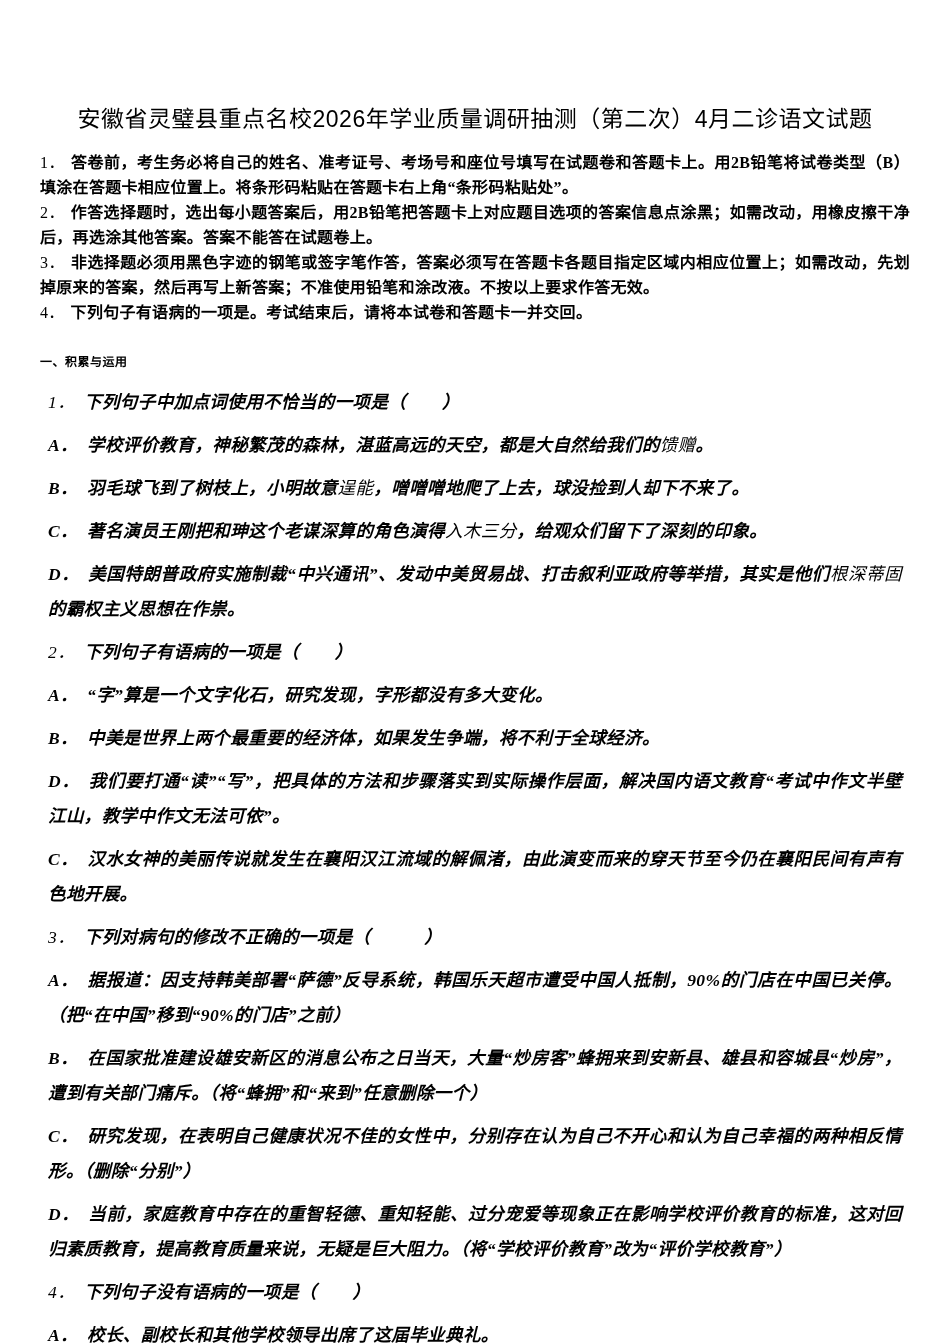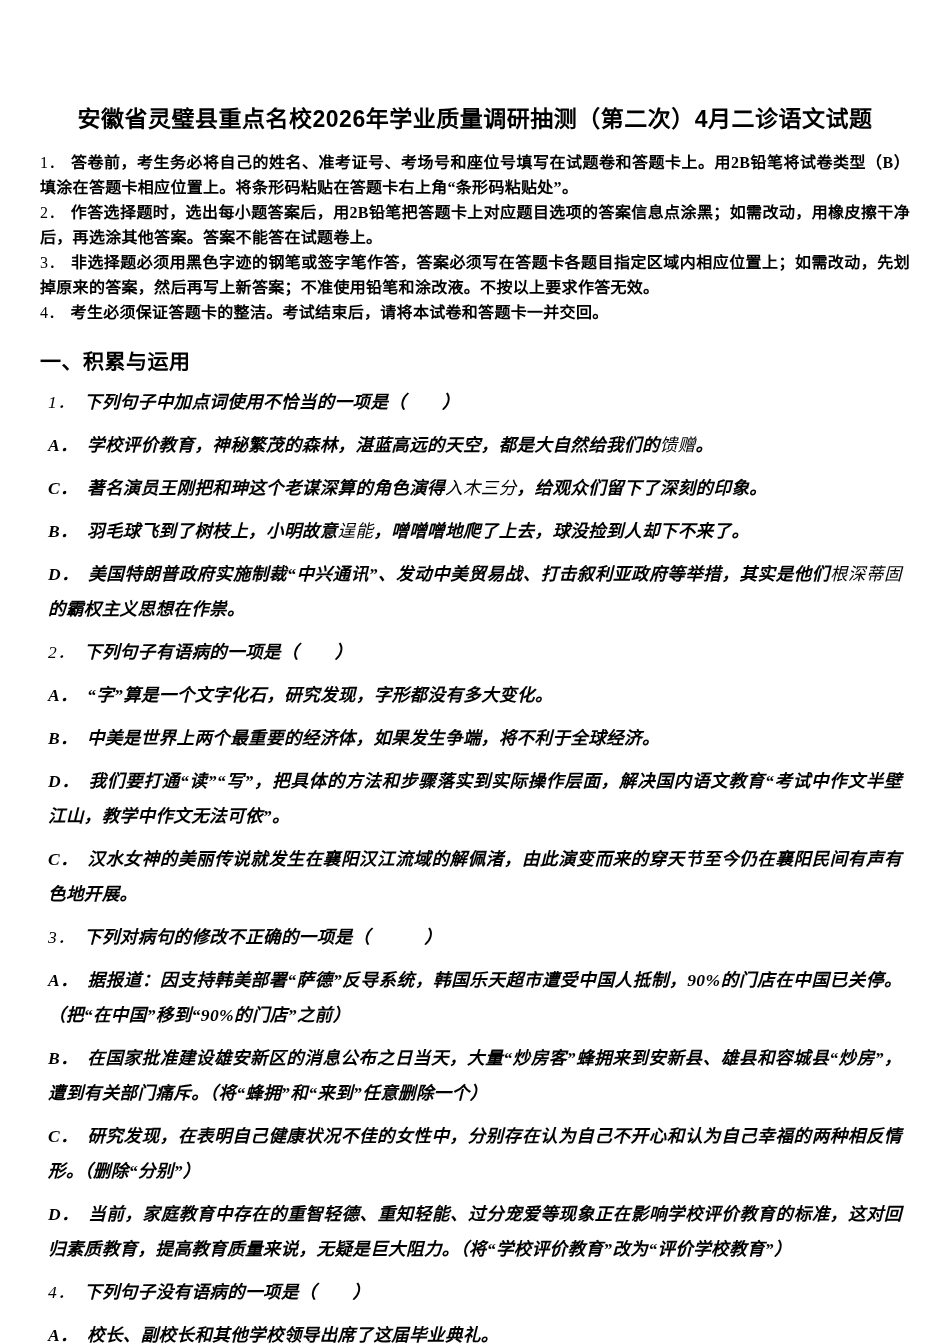--- a/index.html
+++ b/index.html
@@ -15,42 +15,42 @@
     box-sizing: border-box;
   }
   .page {
     box-sizing: border-box;
     width: 950px;
     padding: 104px 40px 60px 40px;
   }
   .doc-title {
     font-family: "Liberation Sans", "DejaVu Sans", sans-serif;
     font-size: 23px;
-    font-weight: bold;
+    font-weight: normal;
     text-align: center;
     margin: 0 0 16px 0;
     letter-spacing: 0.5px;
     line-height: 30px;
   }
   .notice {
     font-size: 16px;
     line-height: 25px;
     font-weight: bold;
     letter-spacing: 0.3px;
   }
   .notice p {
     margin: 0;
     text-align: justify;
   }
   .notice .num {
     font-weight: normal;
     margin-right: 6px;
   }
   .section-heading {
-    font-size: 21px;
+    font-size: 12px;
     font-weight: bold;
     margin: 22px 0 0 0;
     line-height: 30px;
     letter-spacing: 0.5px;
   }
   .questions {
     font-size: 17.5px;
     letter-spacing: 0.4px;
   }
   .q-stem, .q-option {
@@ -81,32 +81,32 @@
 <body>
 
 <div class="page">
 
   <h1 class="doc-title">安徽省灵璧县重点名校2026年学业质量调研抽测（第二次）4月二诊语文试题</h1>
 
   <div class="notice">
     <p><span class="num">1．</span><span>答卷前，考生务必将自己的姓名、准考证号、考场号和座位号填写在试题卷和答题卡上。用2B铅笔将试卷类型（B）填涂在答题卡相应位置上。将条形码粘贴在答题卡右上角“条形码粘贴处”。</span></p>
     <p><span class="num">2．</span><span>作答选择题时，选出每小题答案后，用2B铅笔把答题卡上对应题目选项的答案信息点涂黑；如需改动，用橡皮擦干净后，再选涂其他答案。答案不能答在试题卷上。</span></p>
     <p><span class="num">3．</span><span>非选择题必须用黑色字迹的钢笔或签字笔作答，答案必须写在答题卡各题目指定区域内相应位置上；如需改动，先划掉原来的答案，然后再写上新答案；不准使用铅笔和涂改液。不按以上要求作答无效。</span></p>
-    <p><span class="num">4．</span><span>考生必须保证答题卡的整洁。考试结束后，请将本试卷和答题卡一并交回。</span></p>
+    <p><span class="num">4．</span><span>下列句子有语病的一项是。考试结束后，请将本试卷和答题卡一并交回。</span></p>
   </div>
 
   <p class="section-heading">一、积累与运用</p>
 
   <div class="questions">
 
     <div>
       <p class="q-stem"><span class="q-num">1．</span><span class="stem-text">下列句子中加点词使用不恰当的一项是（　　）</span></p>
       <p class="q-option"><span class="opt-label">A．</span><span class="opt-text">学校评价教育，神秘繁茂的森林，湛蓝高远的天空，都是大自然给我们的</span><span class="opt-text opt-em">馈赠</span><span class="opt-text">。</span></p>
+      <p class="q-option"><span class="opt-label">B．</span><span class="opt-text">羽毛球飞到了树枝上，小明故意</span><span class="opt-text opt-em">逞能</span><span class="opt-text">，噌噌噌地爬了上去，球没捡到人却下不来了。</span></p>
       <p class="q-option"><span class="opt-label">C．</span><span class="opt-text">著名演员王刚把和珅这个老谋深算的角色演得</span><span class="opt-text opt-em">入木三分</span><span class="opt-text">，给观众们留下了深刻的印象。</span></p>
-      <p class="q-option"><span class="opt-label">B．</span><span class="opt-text">羽毛球飞到了树枝上，小明故意</span><span class="opt-text opt-em">逞能</span><span class="opt-text">，噌噌噌地爬了上去，球没捡到人却下不来了。</span></p>
       <p class="q-option"><span class="opt-label">D．</span><span class="opt-text">美国特朗普政府实施制裁“中兴通讯”、发动中美贸易战、打击叙利亚政府等举措，其实是他们</span><span class="opt-text opt-em">根深蒂固</span><span class="opt-text">的霸权主义思想在作祟。</span></p>
     </div>
 
     <div>
       <p class="q-stem"><span class="q-num">2．</span><span class="stem-text">下列句子有语病的一项是（　　）</span></p>
       <p class="q-option"><span class="opt-label">A．</span><span class="opt-text">“字”算是一个文字化石，研究发现，字形都没有多大变化。</span></p>
       <p class="q-option"><span class="opt-label">B．</span><span class="opt-text">中美是世界上两个最重要的经济体，如果发生争端，将不利于全球经济。</span></p>
       <p class="q-option"><span class="opt-label">D．</span><span class="opt-text">我们要打通“读”“写”，把具体的方法和步骤落实到实际操作层面，解决国内语文教育“考试中作文半壁江山，教学中作文无法可依”。</span></p>
       <p class="q-option"><span class="opt-label">C．</span><span class="opt-text">汉水女神的美丽传说就发生在襄阳汉江流域的解佩渚，由此演变而来的穿天节至今仍在襄阳民间有声有色地开展。</span></p>
     </div>

